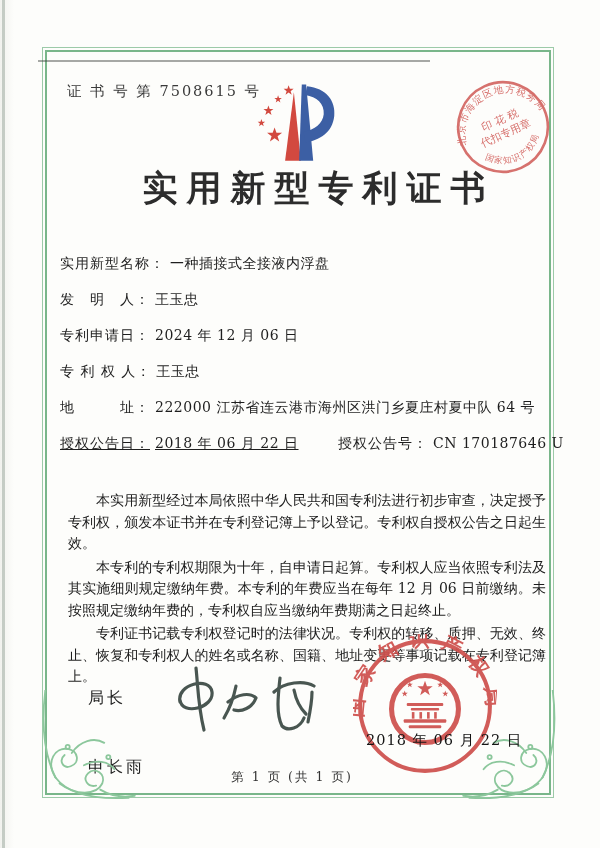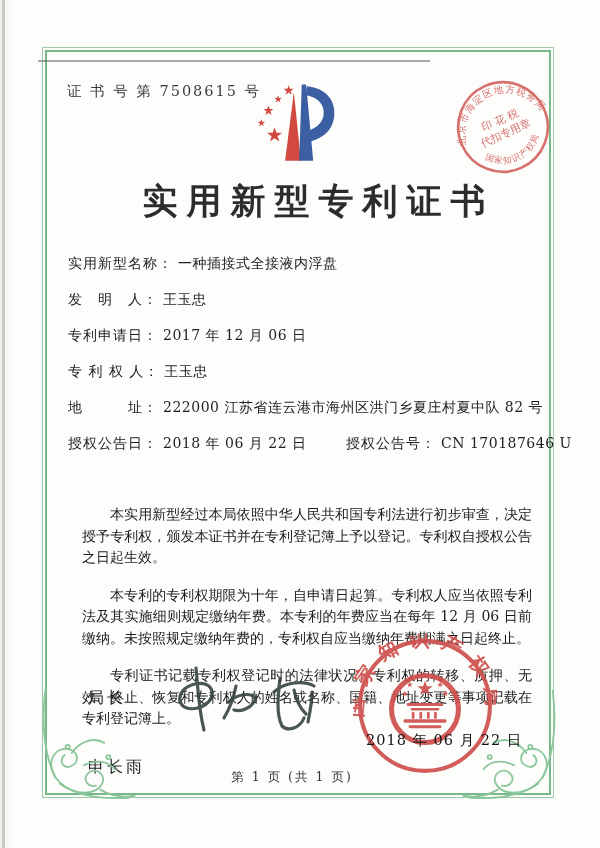--- a/index.html
+++ b/index.html
@@ -20,36 +20,36 @@
   .ornament-left{left:28px;top:690px;}
   .ornament-right{left:452px;top:690px;transform:scaleX(-1);}
 
   .cert-no{position:absolute;left:67px;top:82px;font-size:14.5px;letter-spacing:2px;color:#3a3a3a;z-index:2;}
 
   .logo{position:absolute;left:250px;top:80px;width:86px;height:86px;z-index:2;}
 
   .tax-stamp{position:absolute;left:446px;top:70px;width:114px;height:114px;transform:rotate(-24deg);opacity:.85;z-index:4;}
 
   .title{
-    position:absolute;left:0;right:0;top:178px;text-align:center;
+    position:absolute;left:0;right:0;top:165px;text-align:center;
     font-size:35px;font-weight:bold;letter-spacing:9px;text-indent:9px;color:#2c2c2c;z-index:2;padding-left:28px;
   }
 
-  .fields{position:absolute;left:68px;top:252px;width:478px;font-size:14px;color:#1e1e1e;z-index:2;}
+  .fields{position:absolute;left:60px;top:252px;width:478px;font-size:14px;color:#1e1e1e;z-index:2;}
   .field-row{margin-bottom:13px;line-height:23px;white-space:nowrap;}
   .field-label{letter-spacing:1px;}
   .field-value{margin-left:5px;letter-spacing:.5px;}
-  .split{position:relative;}
+  .split{position:relative;text-decoration:underline;}
   .split .cell2{position:absolute;left:278px;top:0;}
 
   .paragraphs{
     position:absolute;left:66px;top:488px;width:482px;z-index:2;
     font-size:14px;line-height:21.5px;text-align:justify;color:#1c1c1c;
   }
-  .paragraphs p{margin:16px;text-indent:2em;}
+  .paragraphs p{margin:2px;text-indent:2em;}
 
   .officer-title{position:absolute;left:88px;top:688px;font-size:16px;letter-spacing:3px;z-index:2;}
   .officer-name{position:absolute;left:88px;top:718px;font-size:16px;letter-spacing:3px;z-index:2;margin-top:39px;}
   .signature{position:absolute;left:158px;top:662px;width:178px;height:84px;z-index:2;}
 
   .seal{position:absolute;left:353px;top:634px;width:144px;height:144px;opacity:.92;z-index:2;}
   .seal-date{position:absolute;left:366px;top:731px;font-size:14.5px;letter-spacing:1px;color:#141414;z-index:5;white-space:nowrap;}
 
   .footer{position:absolute;left:0;right:16px;top:769px;text-align:center;font-size:12.5px;letter-spacing:2px;color:#333;z-index:2;}
 </style>
@@ -131,27 +131,27 @@
   <div class="title">实用新型专利证书</div>
 
   <div class="fields">
     <div class="field-row">
       <span class="field-label">实用新型名称：</span><span class="field-value">一种插接式全接液内浮盘</span>
     </div>
     <div class="field-row">
       <span class="field-label">发　明　人：</span><span class="field-value">王玉忠</span>
     </div>
     <div class="field-row">
-      <span class="field-label">专利申请日：</span><span class="field-value">2017 年 12 月 06 日</span>
+      <span class="field-label">专利申请日：</span><span class="field-value">2024 年 12 月 06 日</span>
     </div>
     <div class="field-row">
       <span class="field-label">专 利 权 人：</span><span class="field-value">王玉忠</span>
     </div>
     <div class="field-row">
-      <span class="field-label">地　　　址：</span><span class="field-value">222000 江苏省连云港市海州区洪门乡夏庄村夏中队 82 号</span>
+      <span class="field-label">地　　　址：</span><span class="field-value">222000 江苏省连云港市海州区洪门乡夏庄村夏中队 64 号</span>
     </div>
     <div class="field-row split">
       <span>
         <span class="field-label">授权公告日：</span><span class="field-value">2018 年 06 月 22 日</span>
       </span>
       <span class="cell2">
         <span class="field-label">授权公告号：</span><span class="field-value">CN 170187646 U</span>
       </span>
     </div>
   </div>

